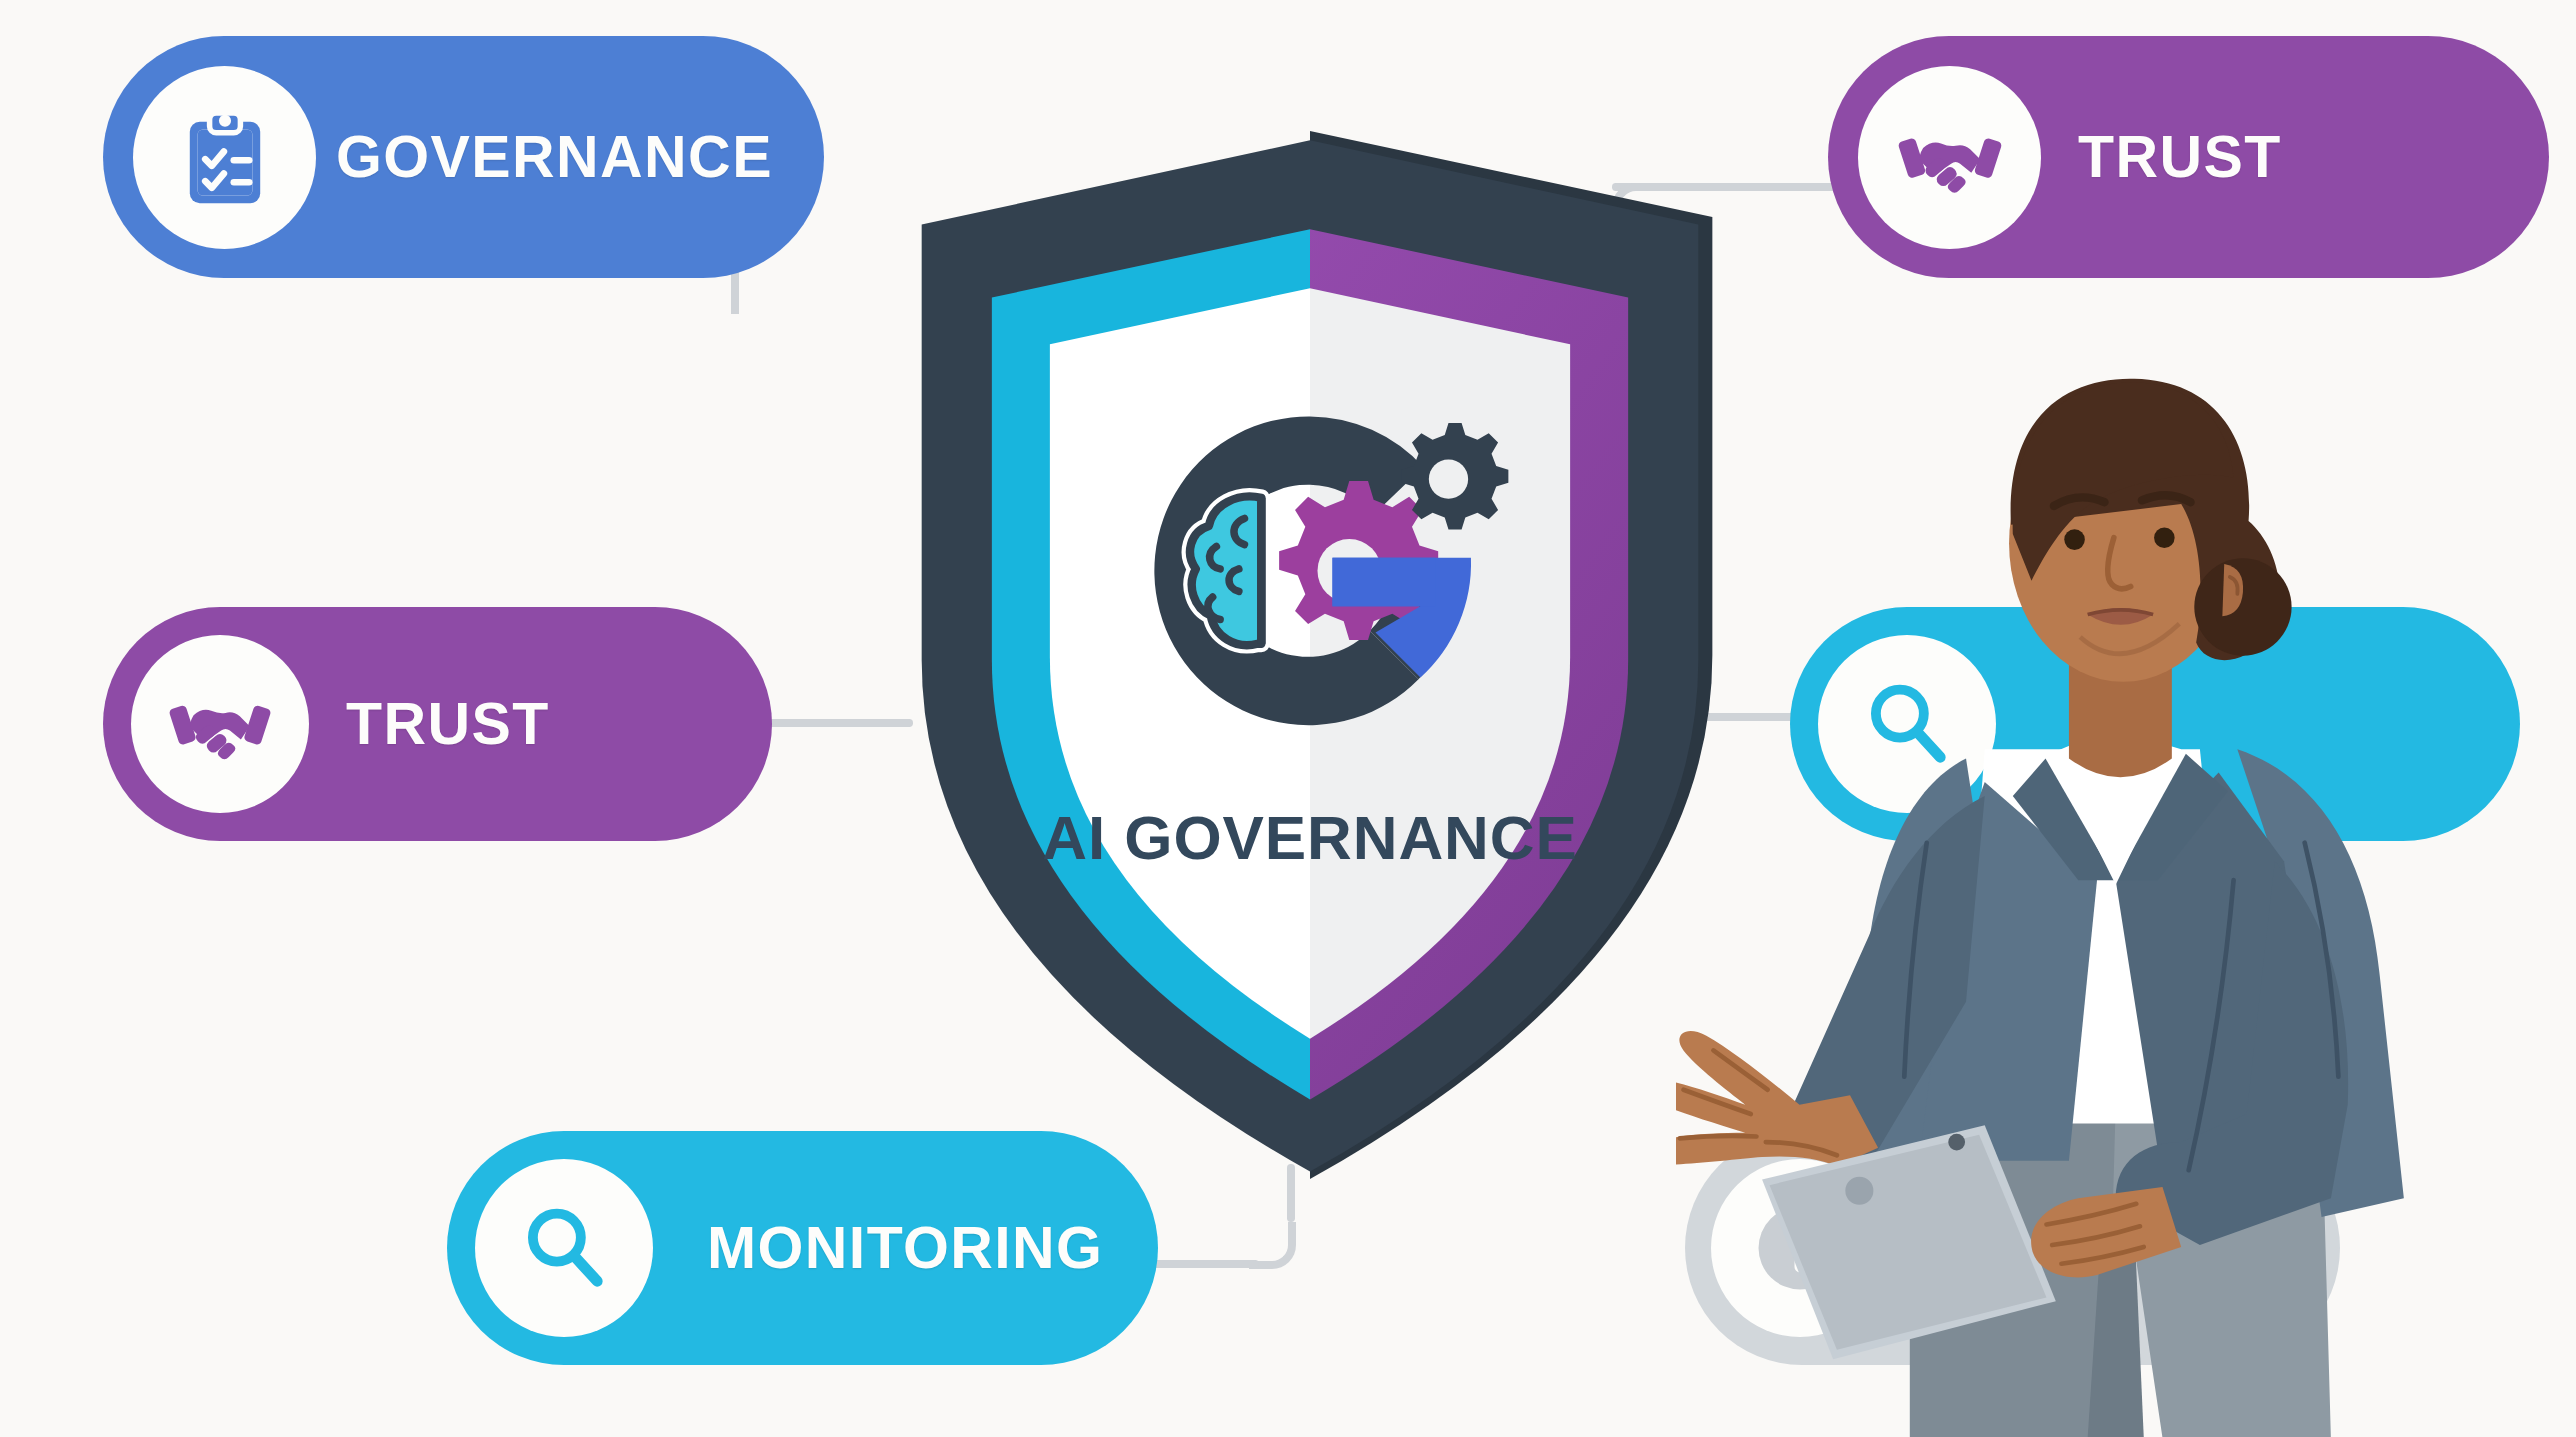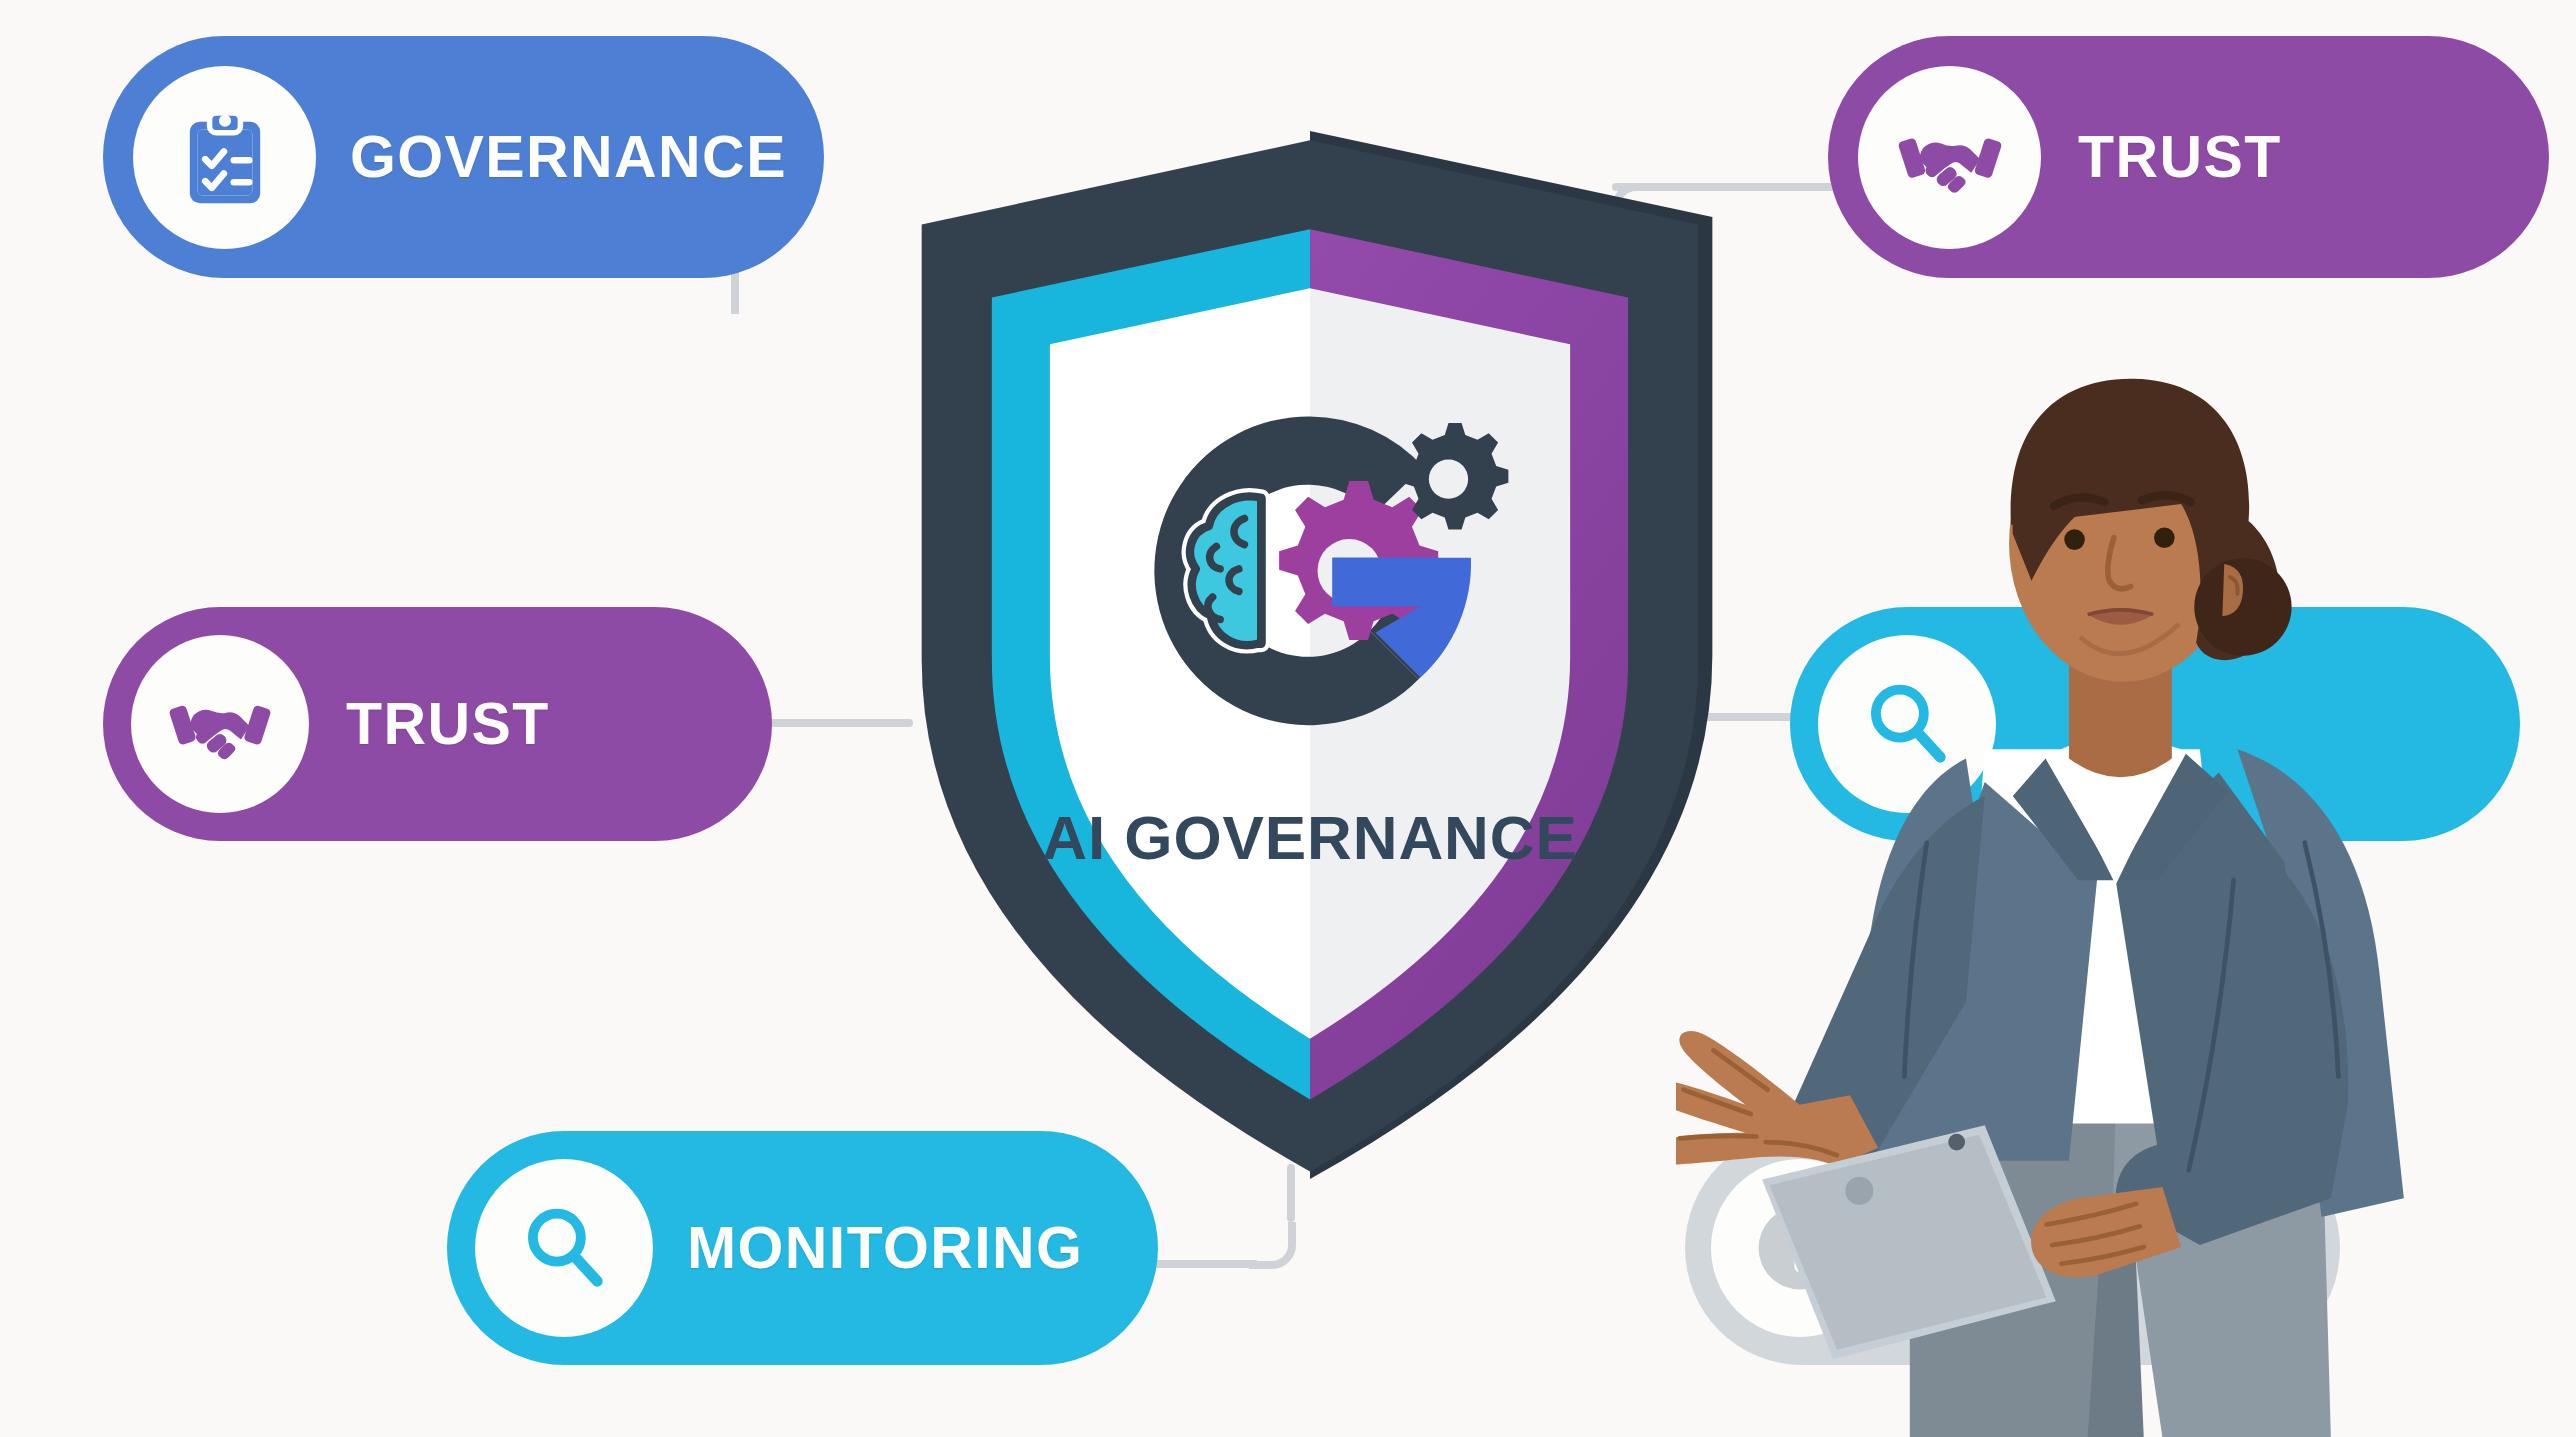--- a/index.html
+++ b/index.html
@@ -34,21 +34,21 @@
     color:#fdfdfb;
     font-weight:700;
     letter-spacing:1.4px;
     white-space:nowrap;
     text-shadow:0 0.9px 1.9px rgba(0,0,0,.12);
   }
 
   
   #pill-governance {
     left:103px; top:36px; width:721px; height:242px;
-    background:#4d7fd4; padding-left:30px; gap:34px;
+    background:#4d7fd4; padding-left:30px; gap:20px;
   }
   #pill-governance .pill-badge { width:183px; height:183px; }
   #pill-governance .pill-label { font-size:59px; }
 
   
   #pill-trust-top {
     left:1828px; top:36px; width:721px; height:242px;
     background:#8e4ba6; padding-left:30px; gap:37px;
   }
   #pill-trust-top .pill-badge { width:183px; height:183px; }
@@ -58,21 +58,21 @@
   #pill-trust-left {
     left:103px; top:607px; width:669px; height:234px;
     background:#8e4ba6; padding-left:28px; gap:37px;
   }
   #pill-trust-left .pill-badge { width:178px; height:178px; }
   #pill-trust-left .pill-label { font-size:59px; }
 
   
   #pill-monitoring {
     left:447px; top:1131px; width:711px; height:234px;
-    background:#23b9e2; padding-left:28px; gap:34px;
+    background:#23b9e2; padding-left:28px; gap:54px;
   }
   #pill-monitoring .pill-badge { width:178px; height:178px; }
   #pill-monitoring .pill-label { font-size:59px; }
 
   
   #pill-search-right {
     left:1790px; top:607px; width:730px; height:234px;
     background:#23b9e2; padding-left:28px;
   }
   #pill-search-right .pill-badge { width:178px; height:178px; }

